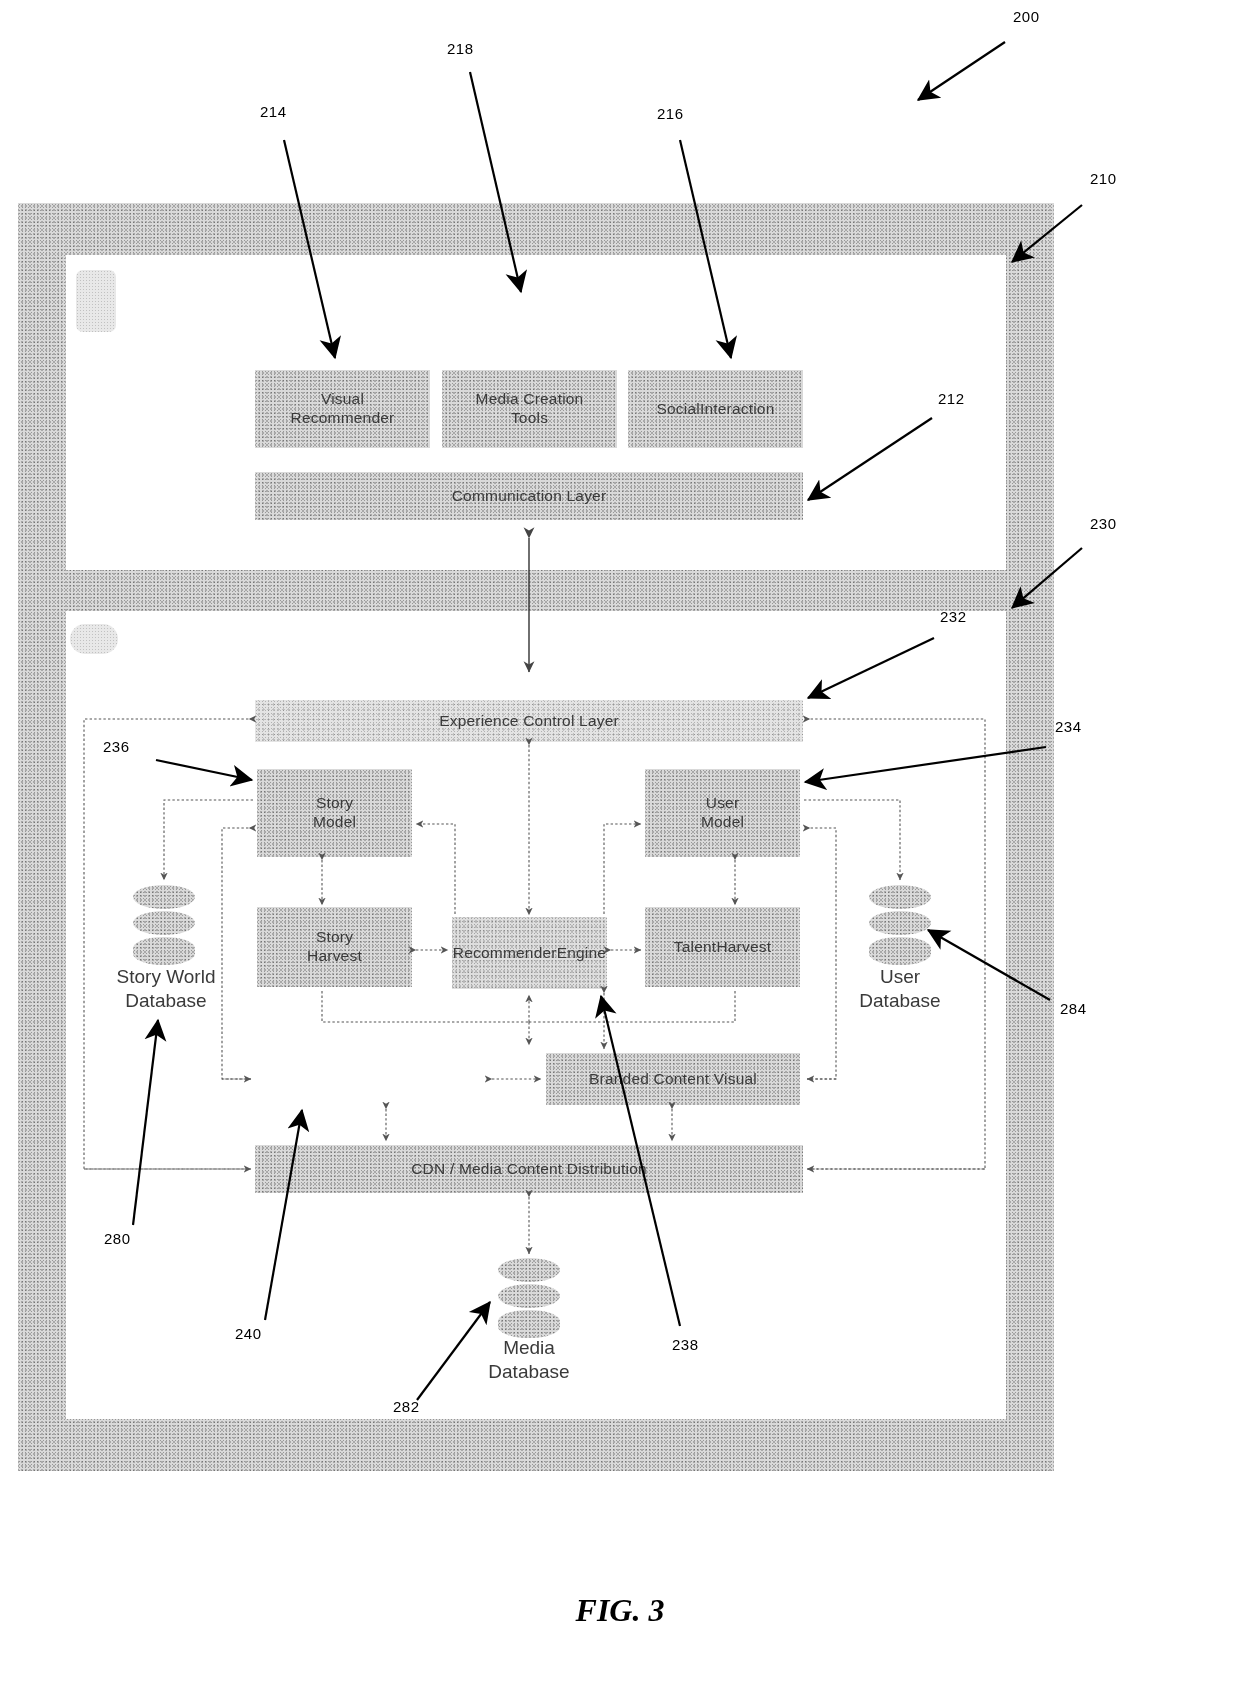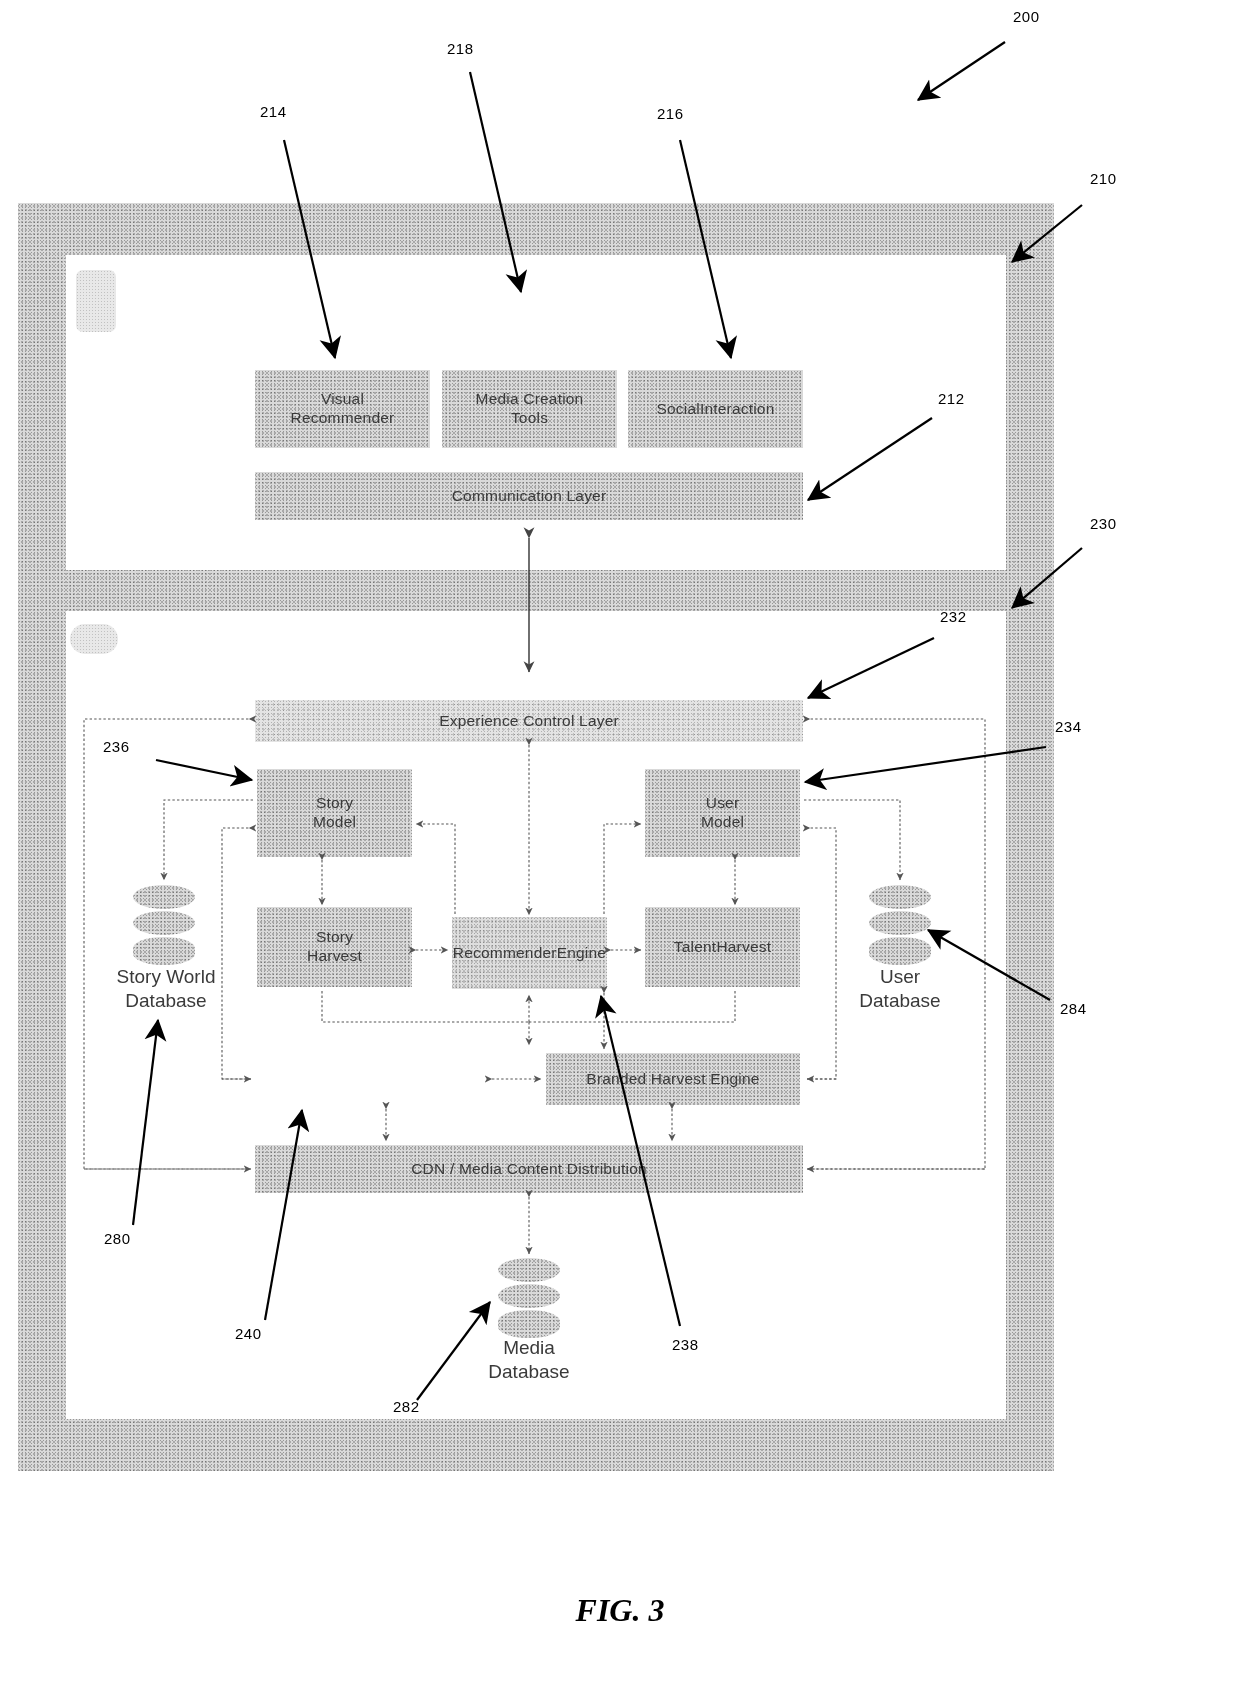--- a/index.html
+++ b/index.html
@@ -128,21 +128,21 @@
     <span>Engine</span>
   </div>
 
   <div class="box noise" style="left:645px;top:907px;width:155px;height:80px;">
     <span>Talent</span>
     <span>Harvest</span>
   </div>
 
 
   <div class="box noise" style="left:546px;top:1053px;width:254px;height:52px;">
-    <span>Branded Harvest Engine</span>
+    <span>Branded Content Visual</span>
   </div>
 
   <div class="box noise" style="left:255px;top:1145px;width:548px;height:48px;">
     <span>CDN / Media Content Distribution</span>
   </div>
 
   <div class="panel" style="left:133px;top:885px;width:62px;height:82px;">
     <div class="noise" style="position:absolute;left:0;top:0;width:62px;height:24px;border-radius:50%/50%;"></div>
     <div class="noise" style="position:absolute;left:0;top:26px;width:62px;height:24px;border-radius:50%/50%;"></div>
     <div class="noise" style="position:absolute;left:0;top:52px;width:62px;height:28px;border-radius:50%/40%;"></div>

